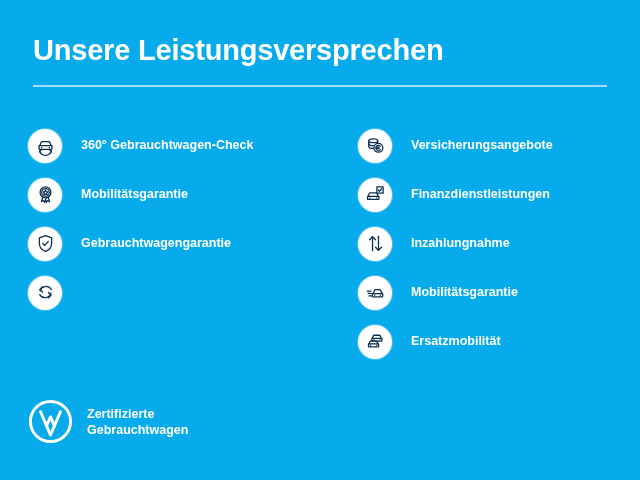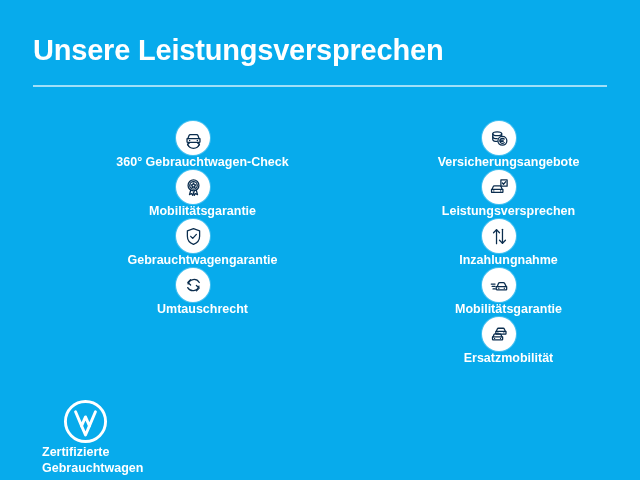--- a/index.html
+++ b/index.html
@@ -55,21 +55,20 @@
   }
   .feature-col {
     display: flex;
     flex-direction: column;
   }
   .feature-col.left  { margin-left: 28px; width: 330px; }
   .feature-col.right { margin-left: 0px;  width: 282px; }
 
   .feature-item {
     display: flex;
-    flex-direction: column;
     align-items: center;
     height: 49px;
   }
   .feature-icon {
     flex: 0 0 auto;
     width: 34px;
     height: 34px;
     border-radius: 50%;
     background: #FFFFFF;
     display: flex;
@@ -101,21 +100,20 @@
     color: #FFFFFF;
     white-space: nowrap;
   }
 
   
   .brand {
     position: absolute;
     left: 28px;
     top: 399px;
     display: flex;
-    flex-direction: column;
     align-items: center;
   }
   .brand-logo {
     width: 45px;
     height: 45px;
     flex: 0 0 auto;
   }
   .brand-logo svg { display: block; width: 45px; height: 45px; }
   .brand-text {
     margin-left: 14px;
@@ -180,21 +178,20 @@
 
       <div class="feature-item">
         <span class="feature-icon">
           <svg viewBox="0 0 24 24">
             <path d="M18.6 8.6a7 7 0 0 0-12.8 1.7"></path>
             <path d="M5.4 14.4a7 7 0 0 0 12.8-1.7"></path>
             <path d="M8.6 5.3L5.5 8.5l3.2 2.9"></path>
             <path d="M15.4 18.1l3.1-3.2-3.2-2.9"></path>
           </svg>
         </span>
-        <span class="feature-label">Umtauschrecht</span>
       </div>
 
     </div>
 
     <div class="feature-col right">
 
       <div class="feature-item">
         <span class="feature-icon">
           <svg viewBox="0 0 24 24">
             <ellipse cx="9.4" cy="6.6" rx="5.1" ry="2.2"></ellipse>
@@ -214,21 +211,21 @@
         <span class="feature-icon">
           <svg viewBox="0 0 24 24">
             <path d="M3.6 14.1l1.2-3.1a1.5 1.5 0 0 1 1.4-.95h6.2a1.5 1.5 0 0 1 1.4.95l1.2 3.1"></path>
             <path d="M2.9 14.1h13v2.9a.7.7 0 0 1-.7.7H3.6a.7.7 0 0 1-.7-.7z"></path>
             <circle class="fill" cx="5.5" cy="15.9" r="0.8"></circle>
             <circle class="fill" cx="13.3" cy="15.9" r="0.8"></circle>
             <path d="M13.6 3.4h7.1v7.1h-7.1z"></path>
             <path d="M15.3 6.9l1.3 1.4 2.6-3"></path>
           </svg>
         </span>
-        <span class="feature-label">Leistungsversprechen</span>
+        <span class="feature-label">Finanzdienstleistungen</span>
       </div>
 
       <div class="feature-item">
         <span class="feature-icon">
           <svg viewBox="0 0 24 24">
             <path d="M8.6 20.2V4.3"></path>
             <path d="M5.2 7.7l3.4-3.4 3.4 3.4"></path>
             <path d="M15.4 3.8v15.9"></path>
             <path d="M18.8 16.3l-3.4 3.4-3.4-3.4"></path>
           </svg>

